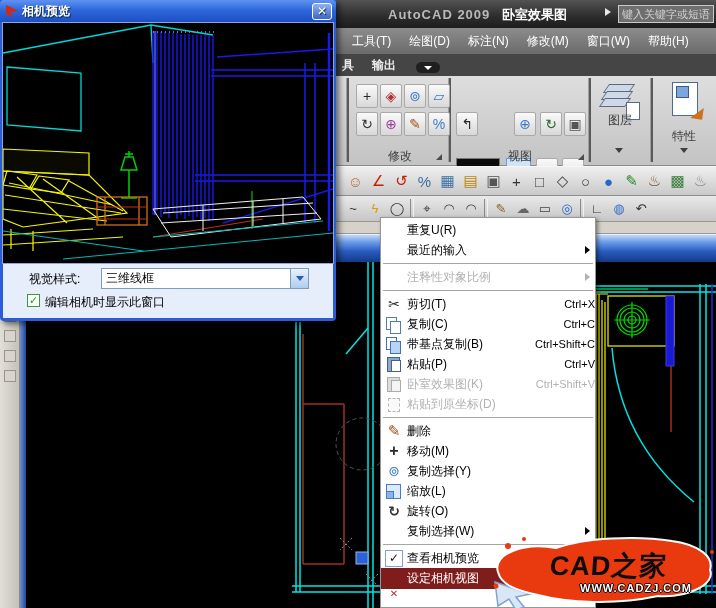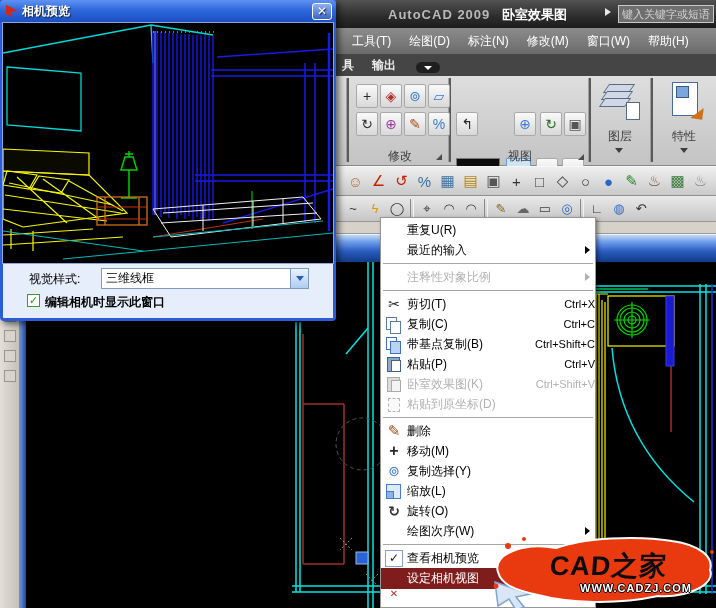--- a/index.html
+++ b/index.html
@@ -90,21 +90,21 @@
   .camdlg-row1 .lbl{position:absolute;left:26px;top:3px;font-size:12px;color:#000;}
   .combo{position:absolute;left:98px;top:0;width:208px;height:21px;background:#fff;border:1px solid #7f9db9;
     font-size:12px;color:#000;display:flex;align-items:center;padding-left:4px;}
   .combo .btn{margin-left:auto;width:18px;height:100%;background:linear-gradient(#e9f2fd,#aecdf2);
     border-left:1px solid #7f9db9;display:flex;align-items:center;justify-content:center;}
   .combo .btn::before{content:"";width:0;height:0;border-top:5px solid #2a5cc0;
     border-left:4px solid transparent;border-right:4px solid transparent;}
   .camdlg-row2{position:absolute;left:0;top:293px;width:330px;height:20px;}
   .chk{position:absolute;left:24px;top:1px;width:13px;height:13px;background:#fff;border:1px solid #3a9a3a;
     display:flex;align-items:center;justify-content:center;color:#1f9a1f;font-size:11px;font-weight:bold;}
-  .camdlg-row2 .lbl{position:absolute;left:42px;top:1px;font-size:12px;color:#000;font-weight:bold;}
+  .camdlg-row2 .lbl{position:absolute;left:42px;top:1px;font-size:12px;color:#000;}
 
   
   .ctxmenu{position:absolute;left:380px;top:217px;width:216px;height:391px;background:#fff;
     border:1px solid #979797;box-shadow:2px 2px 4px rgba(0,0,0,.45);z-index:50;padding:2px 0;}
   .mi{position:relative;display:flex;align-items:center;height:20px;padding-right:0;font-size:12px;color:#000;}
   .mi.dis{color:#b2b2b2;}
   .mi.hl{background:#7f1d1d;color:#fff;height:21px;}
   .mic{flex:0 0 26px;height:18px;display:flex;align-items:center;justify-content:center;position:relative;font-size:13px;}
   .mil{white-space:nowrap;}
   .mis{margin-left:auto;font-size:11px;padding-left:10px;white-space:nowrap;}
@@ -201,21 +201,21 @@
     <span class="ricon" style="left: 564px; top: 36px; color: rgb(85, 85, 85);">▣</span>
     <span class="plabel" style="left:508px">视图</span>
     <span class="pcorner" style="left:578px"></span>
 
     <span class="layers-ico">
       <i style="left:6px;top:2px"></i>
         <i style="left:4px;top:9px"></i>
         <i style="left:2px;top:16px"></i>
       <span class="layers-mini"></span>
     </span>
-    <span class="plabel" style="left:608px;top:52px">图层</span>
+    <span class="plabel" style="left:608px;top:36px">图层</span>
     <span class="pdrop" style="left:615px;top:72px"></span>
 
     <span class="props-ico"></span>
     <span class="plabel" style="left:672px;top:52px">特性</span>
     <span class="pdrop" style="left:680px;top:72px"></span>
   </div>
 
   <div class="trow1">
     <span class="tbi" style="color: rgb(181, 113, 63);">☺</span>
     <span class="tbi" style="color: rgb(196, 34, 0);">∠</span>
@@ -461,21 +461,21 @@
     <div class="mi">
       <span class="mic ic-scale"></span>
       <span class="mil">缩放(L)</span>
     </div>
     <div class="mi">
       <span class="mic ic-rotate"></span>
       <span class="mil">旋转(O)</span>
     </div>
     <div class="mi">
       <span class="mic"></span>
-      <span class="mil">绘图次序(W)</span>
+      <span class="mil">复制选择(W)</span>
       <span class="subarr"></span>
     </div>
     <div class="msep"></div>
     <div class="mi">
       <span class="mic">
           <span class="ic-checkbox"></span>
         </span>
       <span class="mil">查看相机预览</span>
     </div>
     <div class="mi hl">

